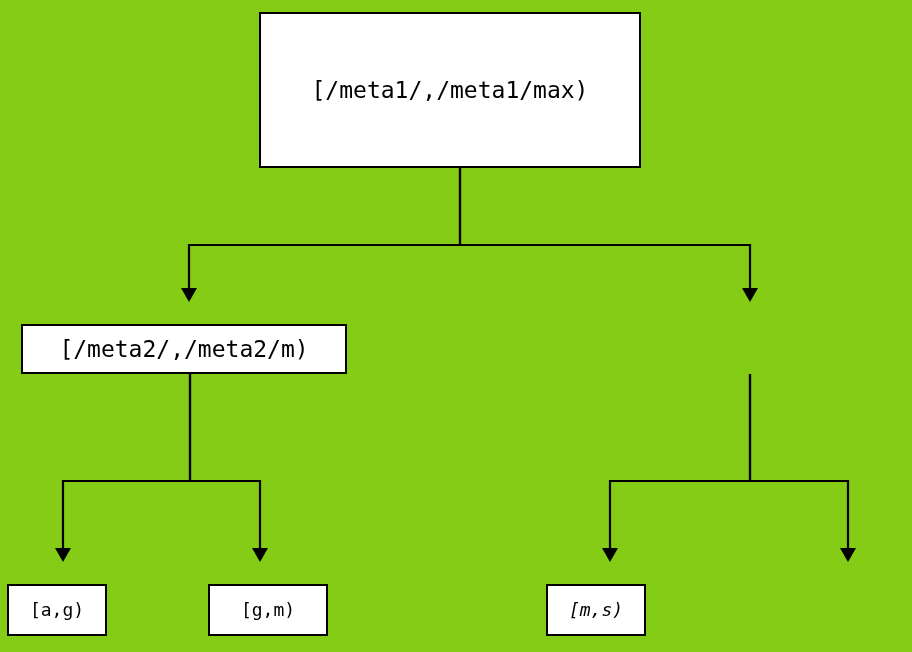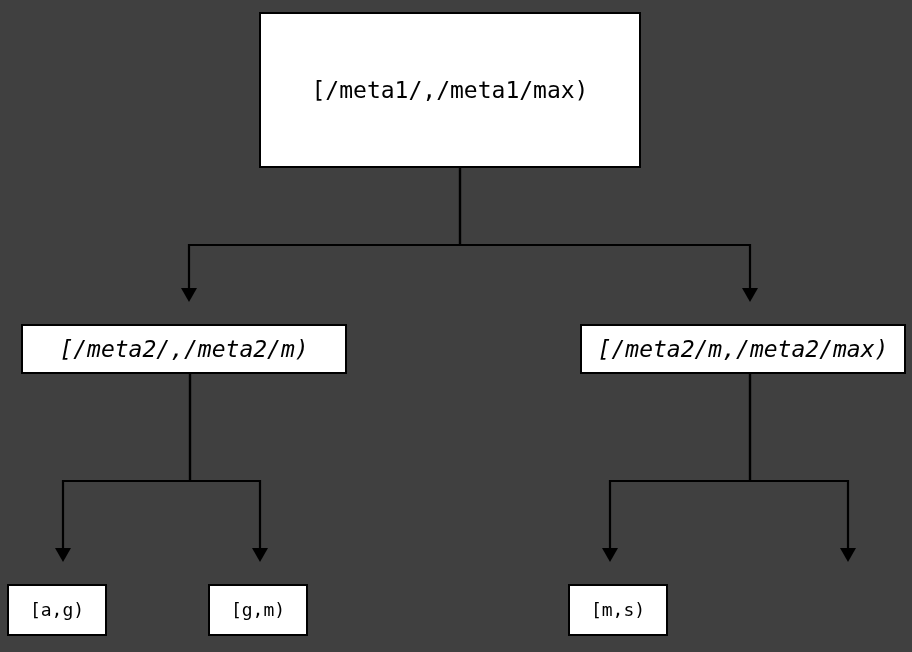--- a/index.html
+++ b/index.html
@@ -5,21 +5,21 @@
 <style>
   html, body {
     margin: 0;
     padding: 0;
     background: #ffffff;
   }
   #diagram-canvas {
     position: relative;
     width: 912px;
     height: 652px;
-    background: #404040;
+    background: #84cc16;
     overflow: hidden;
     font-family: "DejaVu Sans Mono", "Liberation Mono", monospace;
   }
   #edge-layer {
     position: absolute;
     left: 0;
     top: 0;
     width: 912px;
     height: 652px;
   }
@@ -35,21 +35,21 @@
     font-family: "DejaVu Sans Mono", "Liberation Mono", monospace;
     white-space: nowrap;
     z-index: 2;
   }
   .node-label {
     display: block;
     line-height: 1;
     letter-spacing: 0px;
   }
   .level-root  { font-size: 23px; }
-  .level-mid   { font-size: 23px; font-style: italic; }
+  .level-mid   { font-size: 23px; }
   .level-leaf  { font-size: 18px; }
 </style>
 </head>
 <body>
 
 <div id="diagram-canvas">
 
   <svg id="edge-layer" viewBox="0 0 912 652" width="912" height="652" xmlns="http://www.w3.org/2000/svg">
 
     <defs>
@@ -90,30 +90,27 @@
   </svg>
 
   <div class="tree-node level-root" style="left:259px; top:12px; width:382px; height:156px;">
     <span class="node-label">[/meta1/,/meta1/max)</span>
   </div>
 
   <div class="tree-node level-mid" style="left:21px; top:324px; width:326px; height:50px;">
     <span class="node-label">[/meta2/,/meta2/m)</span>
   </div>
 
-  <div class="tree-node level-mid" style="left:580px; top:324px; width:326px; height:50px;">
-    <span class="node-label">[/meta2/m,/meta2/max)</span>
-  </div>
 
   <div class="tree-node level-leaf" style="left:7px; top:584px; width:100px; height:52px;">
     <span class="node-label">[a,g)</span>
   </div>
 
-  <div class="tree-node level-leaf" style="left:208px; top:584px; width:100px; height:52px;">
+  <div class="tree-node level-leaf" style="left:208px; top:584px; width:120px; height:52px;">
     <span class="node-label">[g,m)</span>
   </div>
 
-  <div class="tree-node level-leaf" style="left:568px; top:584px; width:100px; height:52px;">
+  <div class="tree-node level-leaf" style="left:546px; top:584px; width:100px; height:52px;font-style:italic;">
     <span class="node-label">[m,s)</span>
   </div>
 
 
 </div>
 
 </body></html>

